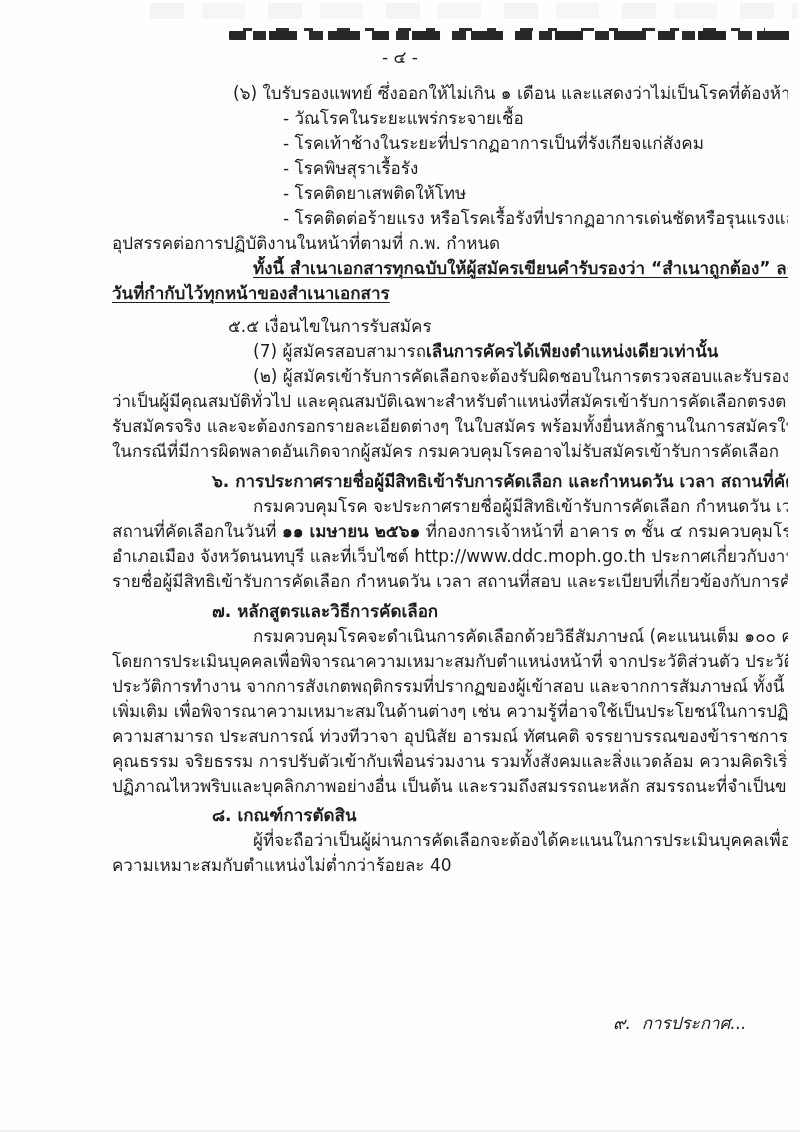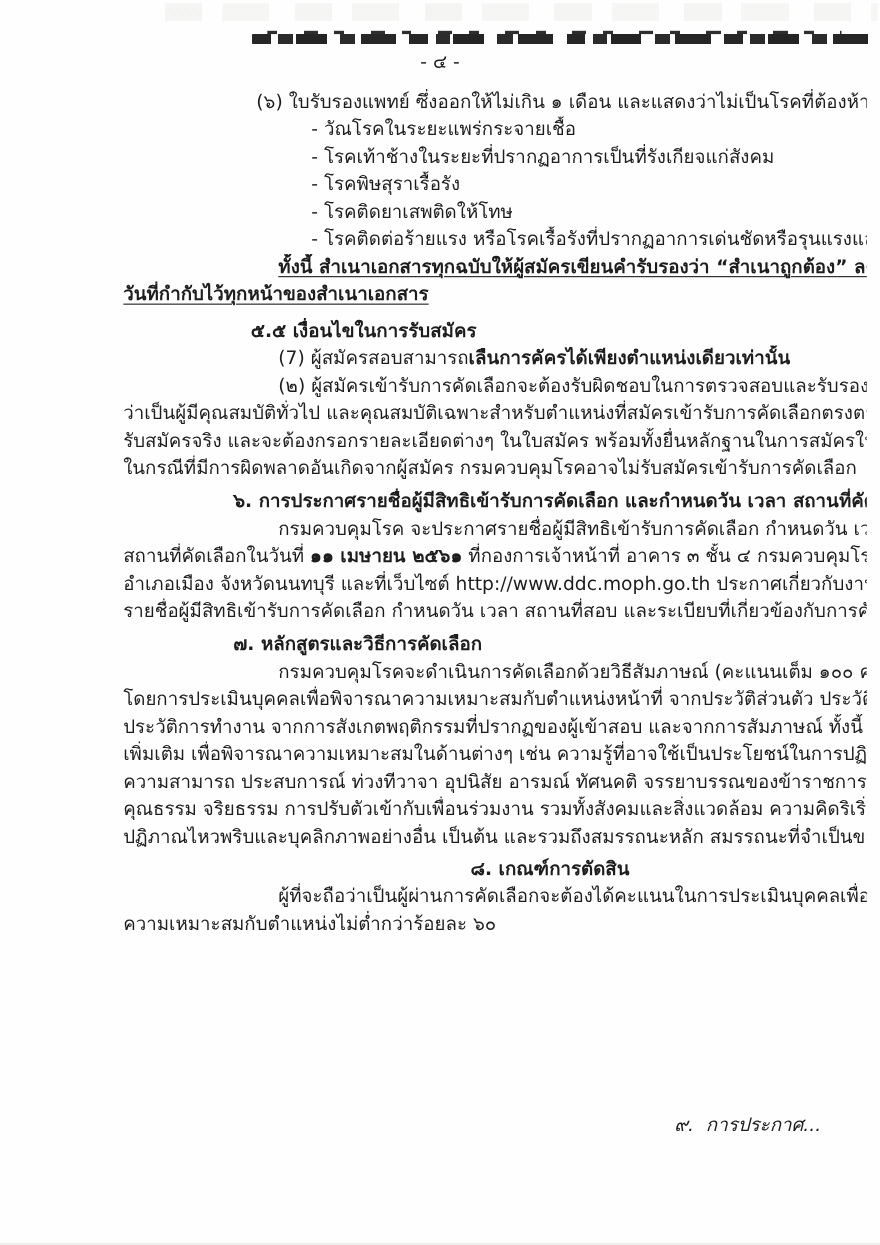--- a/index.html
+++ b/index.html
@@ -84,40 +84,41 @@
   <div class="artifact-faint"></div>
   <div class="artifact-band"></div>
   <div class="page-number">- ๔ -</div>
   <div class="doc-body">
       <div class="line indent1 fill"><span>(๖) ใบรับรองแพทย์ ซึ่งออกให้ไม่เกิน ๑ เดือน และแสดงว่าไม่เป็นโรคที่ต้องห้าม</span></div>
       <div class="line list"><span>- วัณโรคในระยะแพร่กระจายเชื้อ</span></div>
       <div class="line list"><span>- โรคเท้าช้างในระยะที่ปรากฏอาการเป็นที่รังเกียจแก่สังคม</span></div>
       <div class="line list"><span>- โรคพิษสุราเรื้อรัง</span></div>
       <div class="line list"><span>- โรคติดยาเสพติดให้โทษ</span></div>
       <div class="line list fill"><span>- โรคติดต่อร้ายแรง หรือโรคเรื้อรังที่ปรากฏอาการเด่นชัดหรือรุนแรงและเป็น</span></div>
+      <div class="line flush"><span>อุปสรรคต่อการปฏิบัติงานในหน้าที่ตามที่ ก.พ. กำหนด</span></div>
       <div class="line para fill"><span class="b u">ทั้งนี้ สำเนาเอกสารทุกฉบับให้ผู้สมัครเขียนคำรับรองว่า “สำเนาถูกต้อง” ลงชื่อและ</span></div>
       <div class="line flush"><span class="b u">วันที่กำกับไว้ทุกหน้าของสำเนาเอกสาร</span></div>
-      <div class="line h55" style="margin-top: 8px; font-weight: bold;"><span>๕.๕ เงื่อนไขในการรับสมัคร</span></div>
+      <div class="line h55" style="margin-top: 8px;"><span>๕.๕ เงื่อนไขในการรับสมัคร</span></div>
       <div class="line para"><span>(7) ผู้สมัครสอบสามารถ</span><span class="b">เลืนการคัครได้เพียงตำแหน่งเดียวเท่านั้น</span></div>
       <div class="line para fill"><span>(๒) ผู้สมัครเข้ารับการคัดเลือกจะต้องรับผิดชอบในการตรวจสอบและรับรองตนเอง</span></div>
       <div class="line flush fill"><span>ว่าเป็นผู้มีคุณสมบัติทั่วไป และคุณสมบัติเฉพาะสำหรับตำแหน่งที่สมัครเข้ารับการคัดเลือกตรงตามประกาศ</span></div>
       <div class="line flush fill"><span>รับสมัครจริง และจะต้องกรอกรายละเอียดต่างๆ ในใบสมัคร พร้อมทั้งยื่นหลักฐานในการสมัครให้ถูกต้องครบถ้วน</span></div>
       <div class="line flush"><span>ในกรณีที่มีการผิดพลาดอันเกิดจากผู้สมัคร กรมควบคุมโรคอาจไม่รับสมัครเข้ารับการคัดเลือก</span></div>
       <div class="line heading" style="margin-top: 5px;"><span>๖. การประกาศรายชื่อผู้มีสิทธิเข้ารับการคัดเลือก และกำหนดวัน เวลา สถานที่คัดเลือก</span></div>
       <div class="line para fill"><span>กรมควบคุมโรค จะประกาศรายชื่อผู้มีสิทธิเข้ารับการคัดเลือก กำหนดวัน เวลา และ</span></div>
       <div class="line flush fill"><span>สถานที่คัดเลือกในวันที่ </span><span class="b">๑๑ เมษายน ๒๕๖๑</span><span> ที่กองการเจ้าหน้าที่ อาคาร ๓ ชั้น ๔ กรมควบคุมโรค ถนนติวานนท์</span></div>
       <div class="line flush fill"><span>อำเภอเมือง จังหวัดนนทบุรี และที่เว็บไซต์ http://www.ddc.moph.go.th ประกาศเกี่ยวกับงาน หัวข้อ “การประกาศ</span></div>
       <div class="line flush"><span>รายชื่อผู้มีสิทธิเข้ารับการคัดเลือก กำหนดวัน เวลา สถานที่สอบ และระเบียบที่เกี่ยวข้องกับการคัดเลือก”</span></div>
       <div class="line heading" style="margin-top: 5px;"><span>๗. หลักสูตรและวิธีการคัดเลือก</span></div>
       <div class="line para fill"><span>กรมควบคุมโรคจะดำเนินการคัดเลือกด้วยวิธีสัมภาษณ์ (คะแนนเต็ม ๑๐๐ คะแนน)</span></div>
       <div class="line flush"><span>โดยการประเมินบุคคลเพื่อพิจารณาความเหมาะสมกับตำแหน่งหน้าที่ จากประวัติส่วนตัว ประวัติการศึกษา</span></div>
       <div class="line flush fill"><span>ประวัติการทำงาน จากการสังเกตพฤติกรรมที่ปรากฏของผู้เข้าสอบ และจากการสัมภาษณ์ ทั้งนี้ อาจใช้วิธีการอื่นใด</span></div>
       <div class="line flush fill"><span>เพิ่มเติม เพื่อพิจารณาความเหมาะสมในด้านต่างๆ เช่น ความรู้ที่อาจใช้เป็นประโยชน์ในการปฏิบัติงานในหน้าที่</span></div>
       <div class="line flush fill"><span>ความสามารถ ประสบการณ์ ท่วงทีวาจา อุปนิสัย อารมณ์ ทัศนคติ จรรยาบรรณของข้าราชการพลเรือน</span></div>
       <div class="line flush fill"><span>คุณธรรม จริยธรรม การปรับตัวเข้ากับเพื่อนร่วมงาน รวมทั้งสังคมและสิ่งแวดล้อม ความคิดริเริ่มสร้างสรรค์</span></div>
       <div class="line flush"><span>ปฏิภาณไหวพริบและบุคลิกภาพอย่างอื่น เป็นต้น และรวมถึงสมรรถนะหลัก สมรรถนะที่จำเป็นของตำแหน่ง</span></div>
-      <div class="line heading" style="margin-top: 4px; text-align: center;"><span>๘. เกณฑ์การตัดสิน</span></div>
+      <div class="line heading" style="margin-top: 4px;"><span>๘. เกณฑ์การตัดสิน</span></div>
       <div class="line para"><span>ผู้ที่จะถือว่าเป็นผู้ผ่านการคัดเลือกจะต้องได้คะแนนในการประเมินบุคคลเพื่อพิจารณา</span></div>
-      <div class="line flush"><span>ความเหมาะสมกับตำแหน่งไม่ต่ำกว่าร้อยละ ๖๐</span></div>
+      <div class="line flush"><span>ความเหมาะสมกับตำแหน่งไม่ต่ำกว่าร้อยละ 40</span></div>
     </div>
   <div class="continuation">๙.  การประกาศ...</div>
   <div class="bottom-edge"></div>
 </div>
 
 </body></html>

